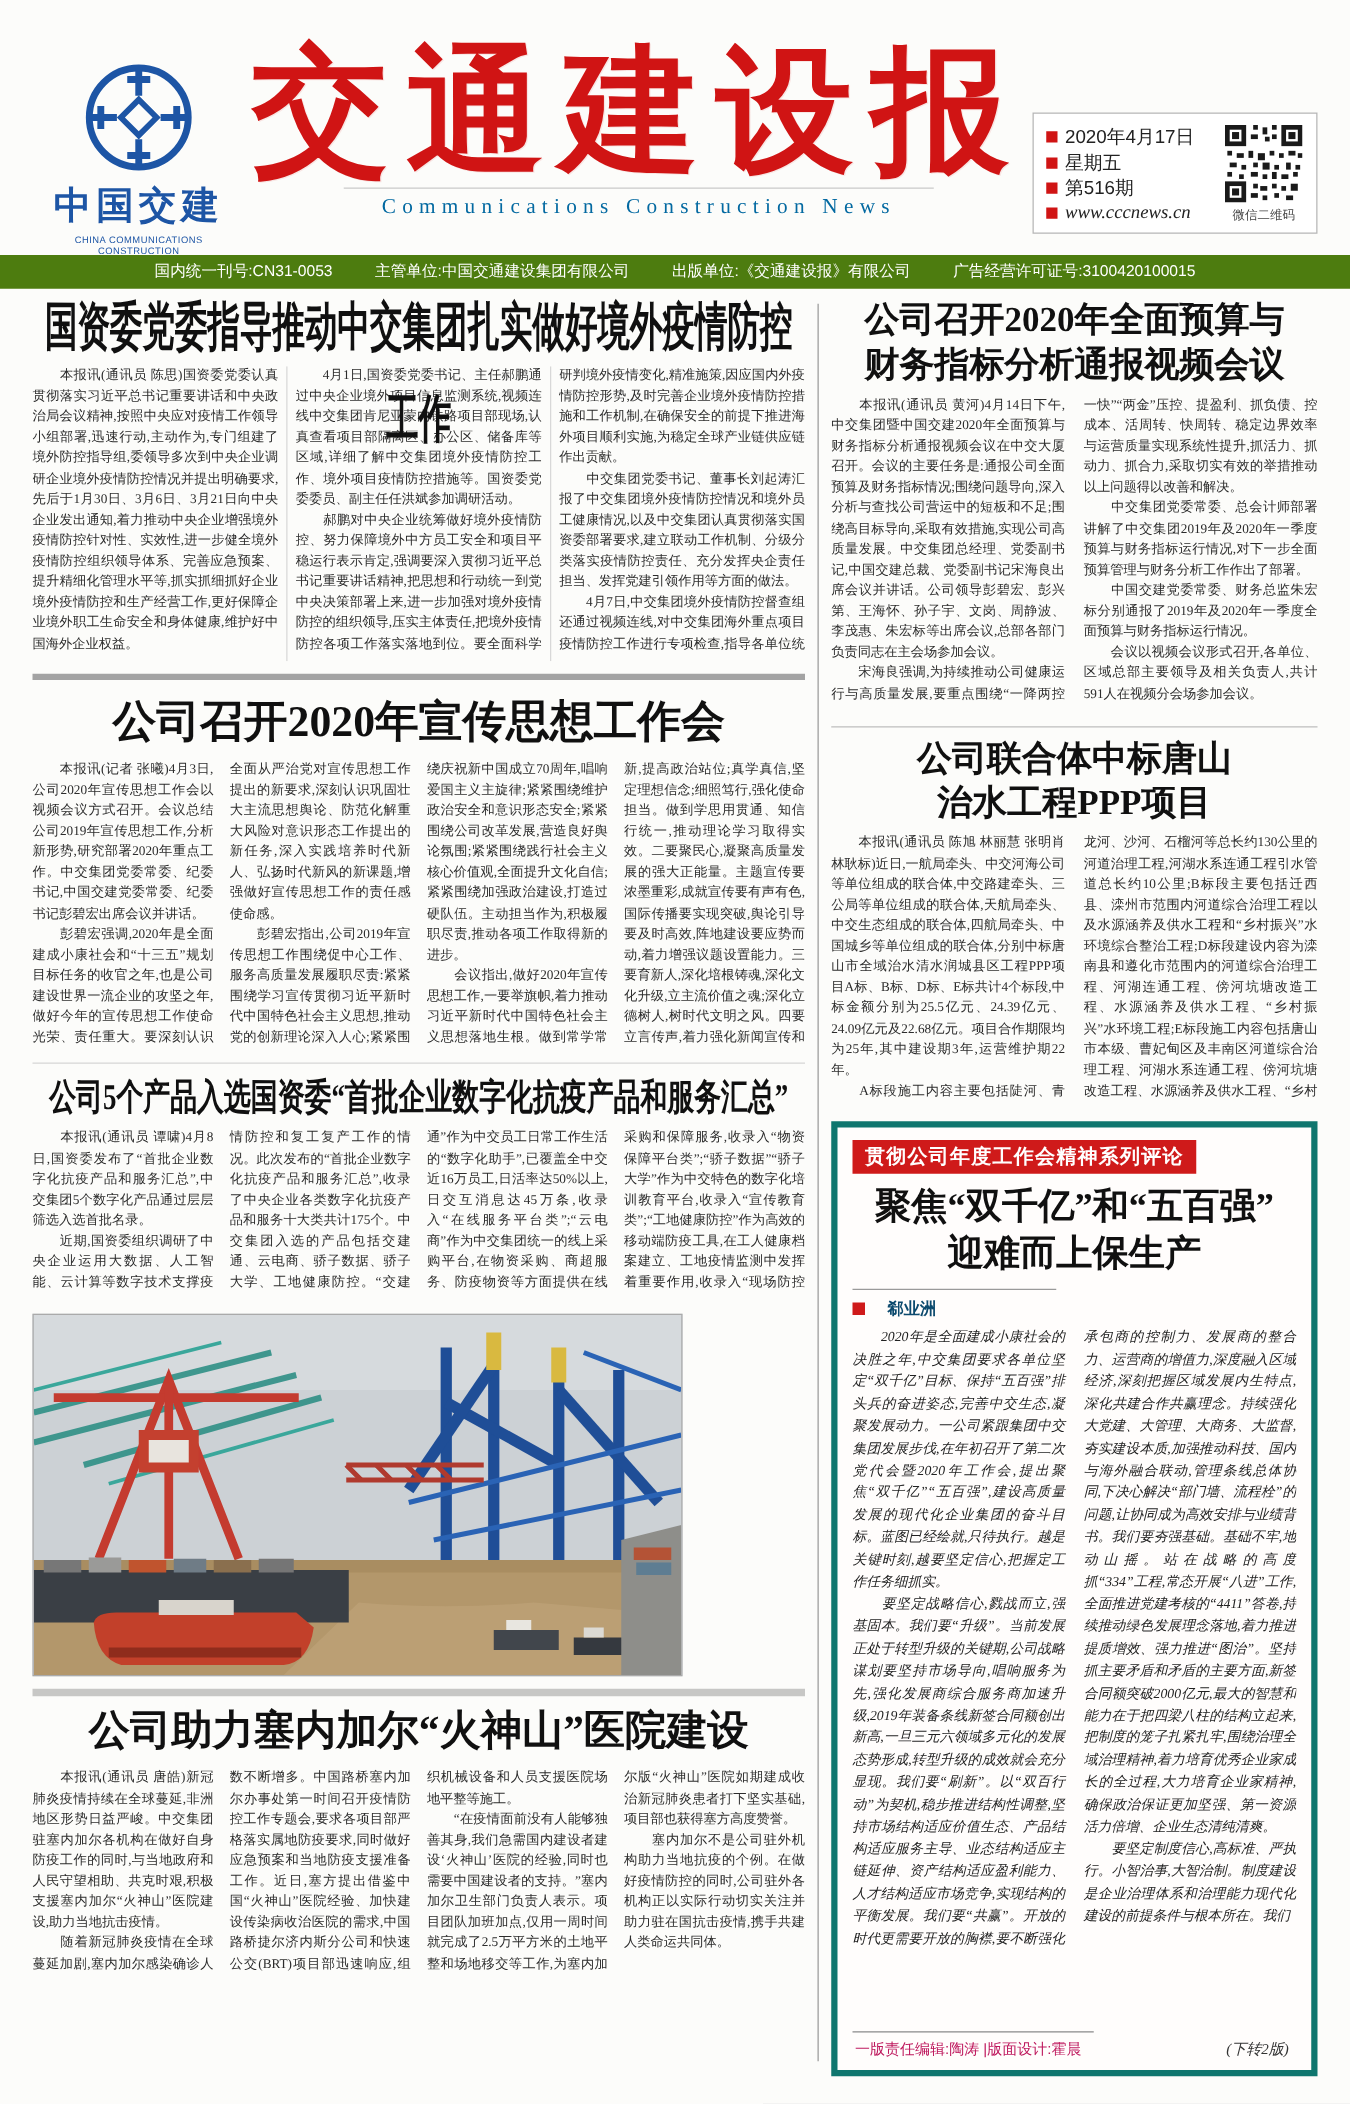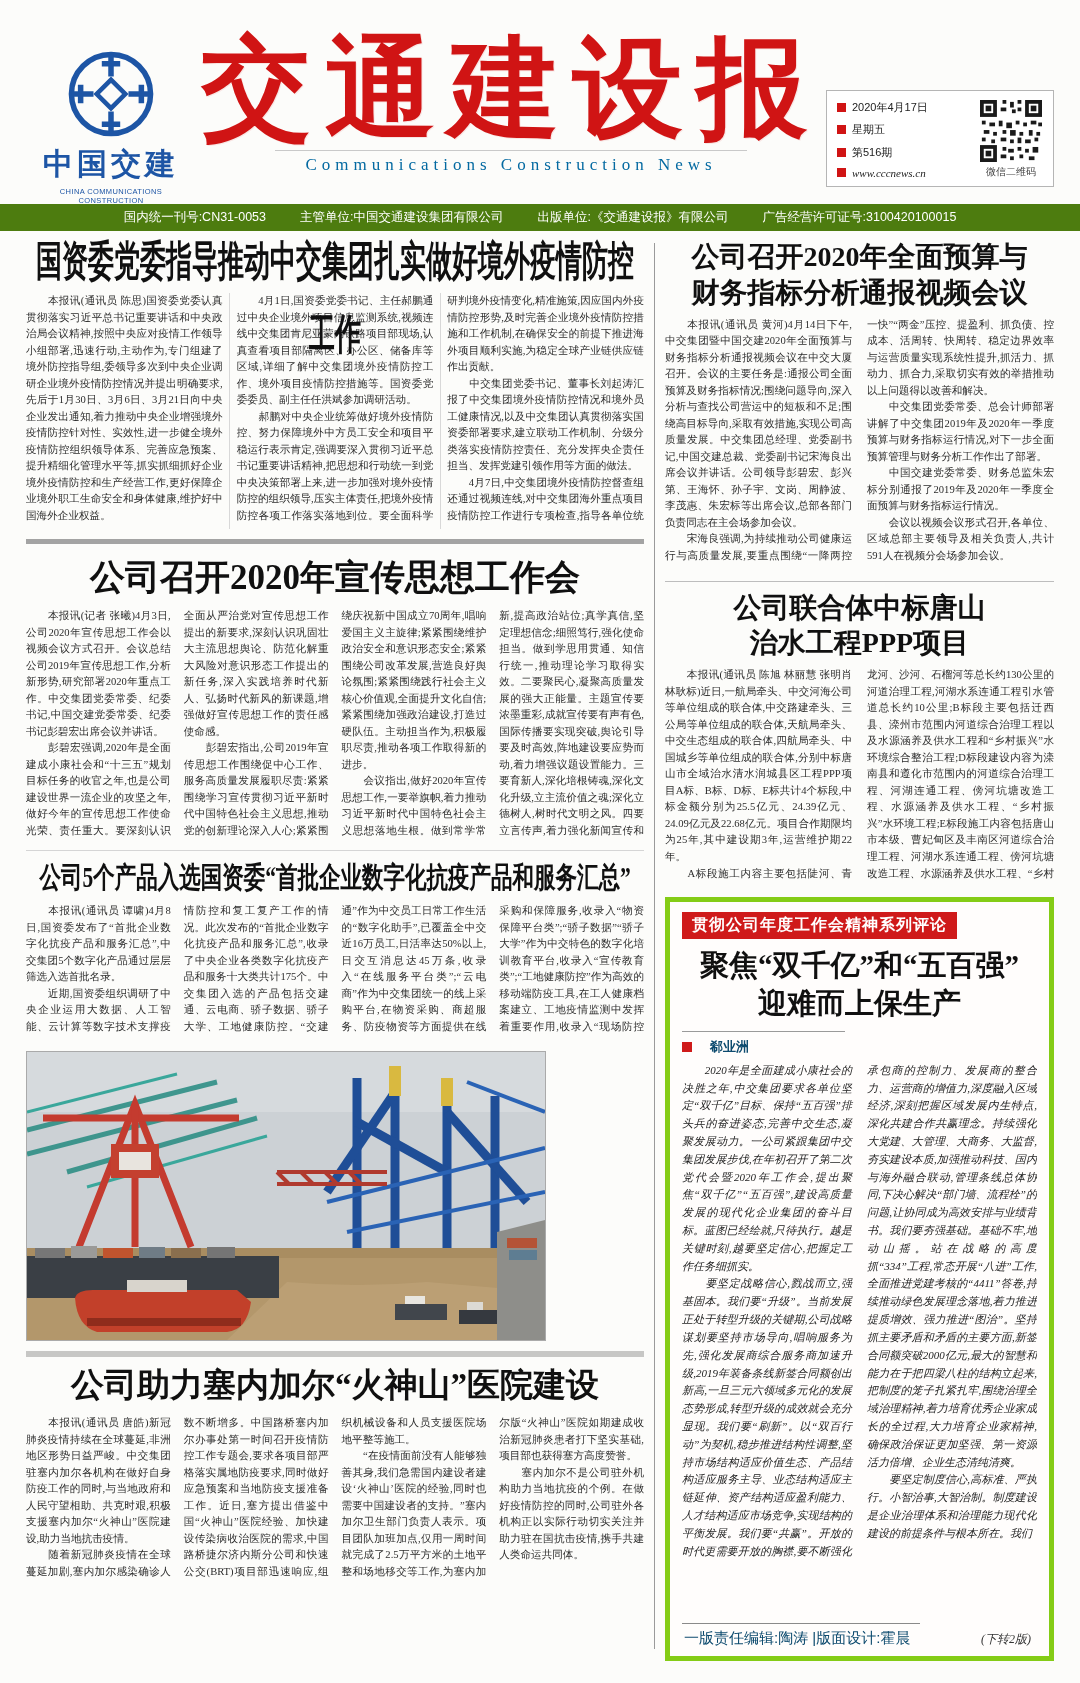--- a/index.html
+++ b/index.html
@@ -13,21 +13,21 @@
   .logo-block svg{display:block;margin:0 auto;}
   .logo-cn{font-family:"Liberation Serif",serif;font-weight:bold;font-size:30px;color:#1d55a5;letter-spacing:4px;margin-top:4px;}
   .logo-en{font-size:7.5px;color:#1d55a5;letter-spacing:.4px;margin-top:2px;}
   .masthead-center{flex:1;text-align:center;padding-top:2px;}
   .masthead-title{font-family:"Liberation Serif",serif;font-weight:900;font-size:110px;line-height:1.05;
                   color:#d01414;letter-spacing:14px;text-shadow:1px 1px 0 #e25a5a22;}
   .masthead-subtitle{font-family:"Liberation Serif",serif;color:#0369a1;font-size:17px;letter-spacing:5px;
                      border-top:1px solid #c9c9c9;display:inline-block;padding:4px 30px 0 30px;margin-top:2px;}
   .issue-box{width:228px;border:1px solid #b5b5b5;padding:9px 8px 7px 10px;margin-top:60px;display:flex;gap:8px;background:#fff;}
   .issue-rows{flex:1;display:flex;flex-direction:column;justify-content:space-between;}
-  .issue-row{display:flex;align-items:center;gap:6px;font-size:11px;color:#222;white-space:nowrap;}
+  .issue-row{display:flex;align-items:center;gap:6px;font-size:15px;color:#222;white-space:nowrap;}
   .issue-row .sq{width:9px;height:9px;background:#d01414;flex:none;}
   .issue-website{font-family:"Liberation Serif",serif;font-style:italic;}
   .qr-wrap{width:68px;text-align:center;}
   .qr-wrap svg{display:block;width:62px;height:62px;margin:0 auto;}
   .qr-label{font-size:10px;color:#444;margin-top:3px;white-space:nowrap;}
 
   
   .pub-bar{height:27px;background:#4d7c0f;color:#fff;display:flex;align-items:center;justify-content:center;
            gap:34px;font-size:12.5px;margin-top:4px;}
 
@@ -63,33 +63,33 @@
                 text-align:justify;white-space:pre-line;overflow:hidden;flex:1;}
   .photo-credit{font-family:"Liberation Serif",serif;font-style:italic;font-size:9.5px;color:#333;text-align:right;padding:3px 2px 2px 0;}
   .gray-band{height:6px;background:#c7c7c5;margin:10px 0 0 0;}
   .sec-a4 .body-text{height:212px;}
 
   .sec-a5 .body-text{height:256px;margin-top:6px;}
   .sec-a6{border-top:1px solid #bdbdbd;margin-top:8px;padding-top:8px;}
   .sec-a6 .body-text{height:220px;margin-top:6px;}
 
   
-  .red-box{border:5px solid #84cc16;margin-top:10px;padding:10px 12px 8px 12px;height:764px;
+  .red-box{border:5px solid #0f766e;margin-top:10px;padding:10px 12px 8px 12px;height:764px;
            display:flex;flex-direction:column;background:#fffdfc;}
   .kicker{align-self:flex-start;background:#cf1a1a;color:#fff;font-weight:bold;font-size:16px;
           padding:3px 10px;letter-spacing:1px;}
   .red-title{font-family:"Liberation Serif",serif;font-weight:900;font-size:29px;line-height:1.3;
              text-align:center;color:#101010;margin:8px 0 6px 0;}
   .byline-rule{border-top:1px solid #9a9a9a;width:46%;margin:2px 0 6px 0;}
   .byline{display:flex;align-items:center;gap:18px;font-size:13px;font-weight:bold;color:#0c4a6e;margin-bottom:6px;}
   .byline .sq{width:10px;height:10px;background:#cf1a1a;}
   .red-body{font-family:"Liberation Serif",serif;font-style:italic;font-size:11px;line-height:1.62;color:#222;
             text-align:justify;white-space:pre-line;overflow:hidden;flex:1;}
   .red-foot{display:flex;justify-content:space-between;align-items:flex-end;margin-top:6px;}
-  .editor-credit{border-top:1px solid #8a8a8a;padding:5px 10px 0 2px;font-size:15px;color:#0c4a6e;}
+  .editor-credit{border-top:1px solid #8a8a8a;padding:5px 10px 0 2px;font-size:12px;color:#be185d;}
   .continued{font-family:"Liberation Serif",serif;font-style:italic;font-size:12px;color:#333;padding-right:6px;}
 </style>
 </head>
 <body>
 
 <div class="page">
 
   <header class="masthead-row">
     <div class="logo-block">
       <svg width="92" height="92" viewBox="0 0 100 100">

